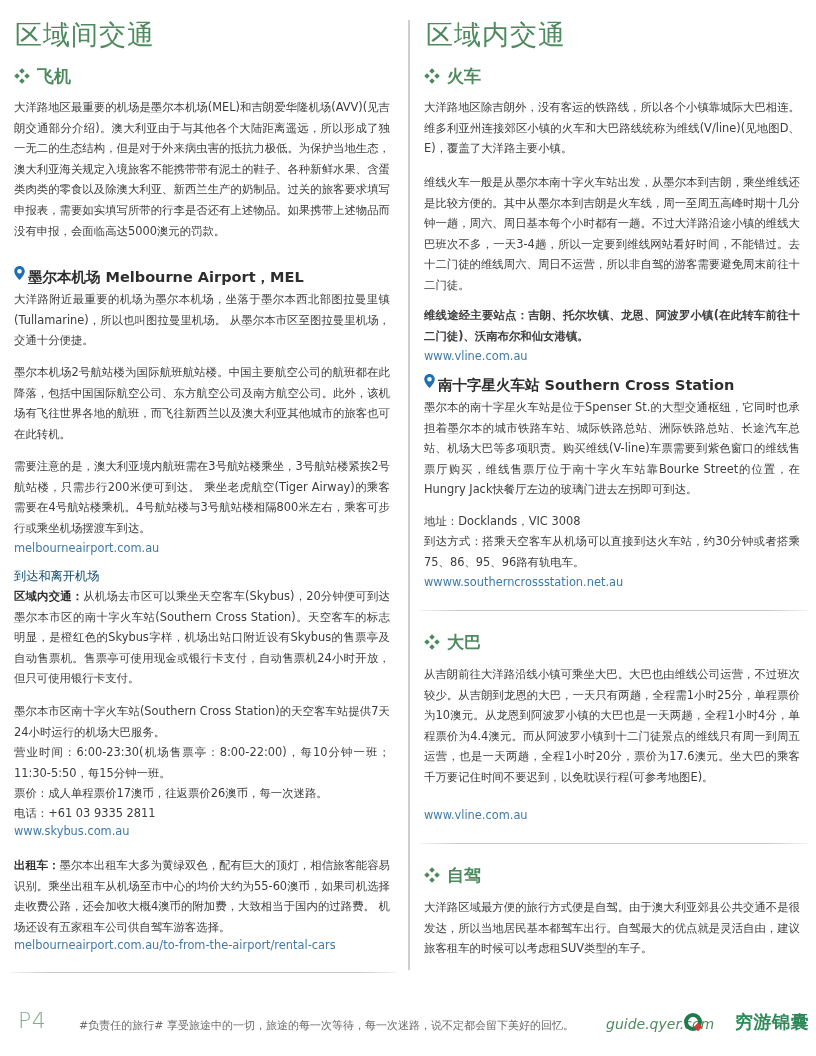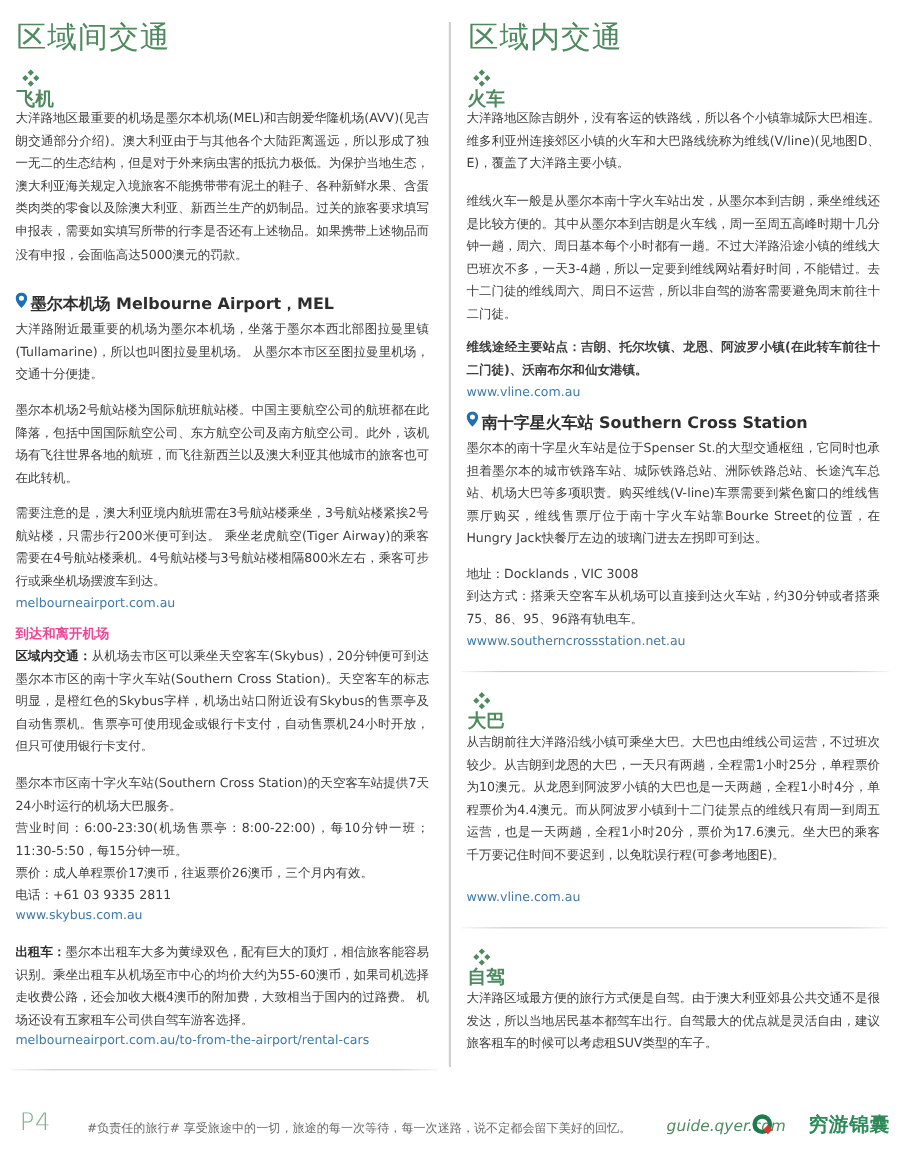--- a/index.html
+++ b/index.html
@@ -15,21 +15,21 @@
   .hrule {
     position: absolute; height: 1px;
     background: linear-gradient(to right, rgba(200,200,200,0.2), #c8c8c8 10%, #c8c8c8 90%, rgba(200,200,200,0.2));
   }
   .big-title {
     position: absolute; font-size: 27px; font-weight: normal;
     color: #4f8a5f; letter-spacing: 1px; margin: 0; line-height: 36px;
   }
   .sub-title {
     position: absolute; font-size: 17px; color: #4f8a5f; margin: 0;
-    line-height: 24px; display: flex; align-items: center; flex-direction: column;
+    line-height: 24px; display: flex; align-items: center;
   }
   .diamond {
     display: inline-block; width: 14px; height: 14px; position: relative; margin-right: 8px;
   }
   .diamond i {
     position: absolute; width: 4px; height: 4px; background: #4f8a5f;
     transform: rotate(45deg);
   }
   .diamond i:nth-child(1) { left: 5px; top: 0; }
   .diamond i:nth-child(2) { left: 0; top: 5px; }
@@ -44,21 +44,21 @@
     text-decoration: none; margin: 0;
   }
   .poi-title {
     position: absolute; font-size: 14.5px; font-weight: bold; color: #2e2e2e;
     margin: 0; line-height: 22px; display: flex; 
   }
   .pin {
     display: inline-block; width: 11px; height: 14px; margin-right: 3px;
   }
   .bold-head {
-    position: absolute; font-size: 12.2px; font-weight: bold; color: #ec4899;
+    position: absolute; font-size: 12.2px; font-weight: normal; color: #0c4a6e;
     line-height: 20px; margin: 0;
   }
   .b { font-weight: bold; color: #2e2e2e; }
   .footer-page {
     position: absolute; left: 18px; top: 1008px; font-size: 22px; color: #7fae8e;
     font-weight: 300; letter-spacing: 0.5px;
   }
   .footer-slogan {
     position: absolute; left: 79px; top: 1018px; font-size: 11px; color: #6a6a6a;
   }
@@ -115,21 +115,21 @@
   <p class="para" style="left:14px; top:362px; width:376px;">墨尔本机场2号航站楼为国际航班航站楼。中国主要航空公司的航班都在此降落，包括中国国际航空公司、东方航空公司及南方航空公司。此外，该机场有飞往世界各地的航班，而飞往新西兰以及澳大利亚其他城市的旅客也可在此转机。</p>
   <p class="para" style="left:14px; top:456px; width:376px;">需要注意的是，澳大利亚境内航班需在3号航站楼乘坐，3号航站楼紧挨2号航站楼，只需步行200米便可到达。 乘坐老虎航空(Tiger Airway)的乘客需要在4号航站楼乘机。4号航站楼与3号航站楼相隔800米左右，乘客可步行或乘坐机场摆渡车到达。</p>
   <a class="link" style="left:14px; top:538px;">melbourneairport.com.au</a>
 
   <h4 class="bold-head" style="left:14px; top:566px;">到达和离开机场</h4>
 
   <p class="para" style="left:14px; top:586px; width:376px;"><span class="b">区域内交通：</span><span>从机场去市区可以乘坐天空客车(Skybus)，20分钟便可到达墨尔本市区的南十字火车站(Southern Cross Station)。天空客车的标志明显，是橙红色的Skybus字样，机场出站口附近设有Skybus的售票亭及自动售票机。售票亭可使用现金或银行卡支付，自动售票机24小时开放，但只可使用银行卡支付。</span></p>
 
   <p class="para" style="left:14px; top:701px; width:376px;">墨尔本市区南十字火车站(Southern Cross Station)的天空客车站提供7天24小时运行的机场大巴服务。</p>
   <p class="para" style="left:14px; top:742px; width:376px;">营业时间：6:00-23:30(机场售票亭：8:00-22:00)，每10分钟一班；11:30-5:50，每15分钟一班。</p>
-  <p class="para" style="left:14px; top:783px; width:376px;">票价：成人单程票价17澳币，往返票价26澳币，三个月内有效。</p>
+  <p class="para" style="left:14px; top:783px; width:376px;">票价：成人单程票价17澳币，往返票价26澳币，每一次迷路。</p>
   <p class="para" style="left:14px; top:803px; width:376px;">电话：+61 03 9335 2811</p>
   <a class="link" style="left:14px; top:821px;">www.skybus.com.au</a>
 
   <p class="para" style="left:14px; top:855px; width:376px;"><span class="b">出租车：</span><span>墨尔本出租车大多为黄绿双色，配有巨大的顶灯，相信旅客能容易识别。乘坐出租车从机场至市中心的均价大约为55-60澳币，如果司机选择走收费公路，还会加收大概4澳币的附加费，大致相当于国内的过路费。 机场还设有五家租车公司供自驾车游客选择。</span></p>
   <a class="link" style="left:14px; top:935px;">melbourneairport.com.au/to-from-the-airport/rental-cars</a>
 </div>
 
 <div>
   <h1 class="big-title" style="left:426px; top:17px;">区域内交通</h1>
 

